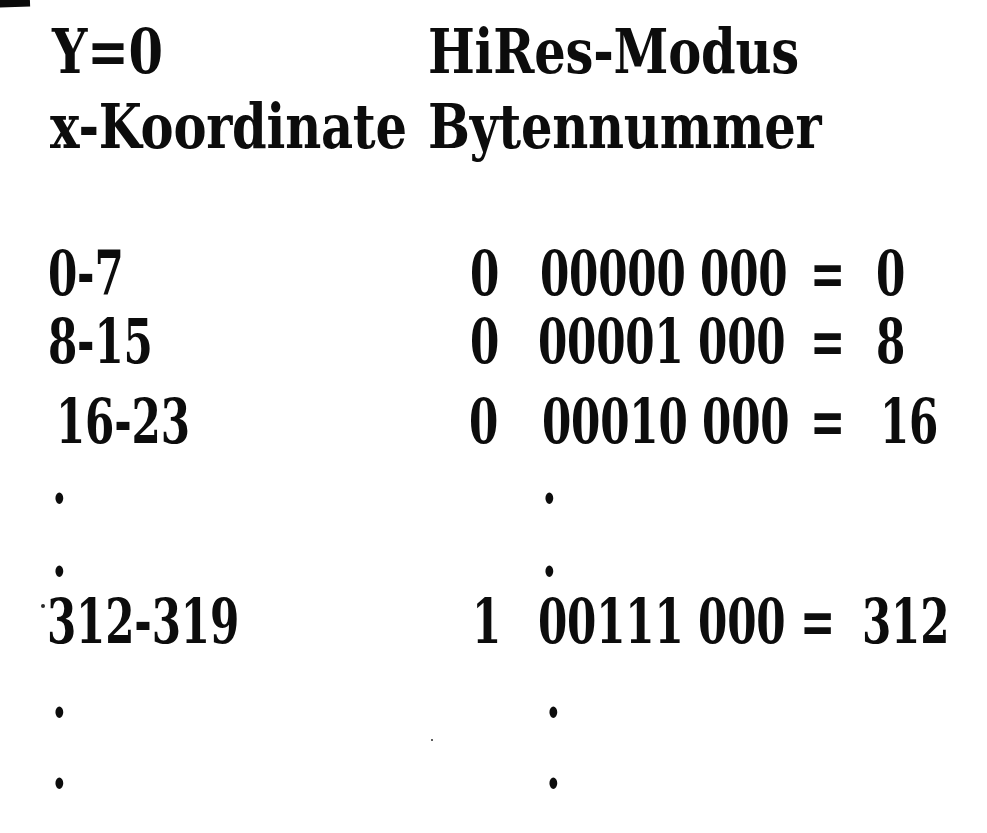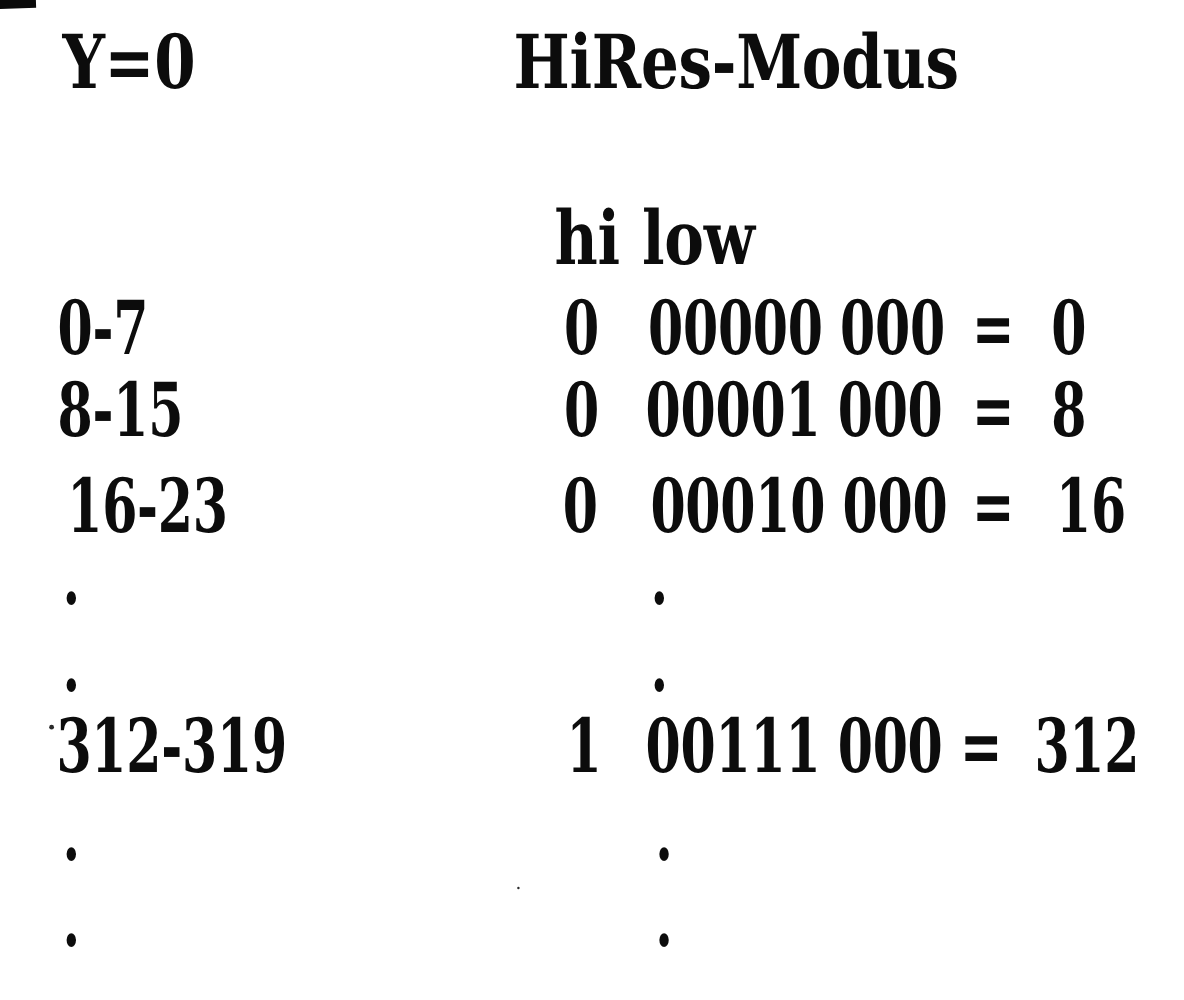--- a/index.html
+++ b/index.html
@@ -58,25 +58,25 @@
 
   <div class="corner-mark"></div>
   <div class="speck s1"></div>
   <div class="speck s2"></div>
 
   <div class="line" style="top:21px">
     <span class="cell sxw" style="left:52px">Y=0</span>
     <span class="cell sxw" style="left:428px">HiRes-Modus</span>
   </div>
 
+  <div class="line" style="top:96px">
+    <span class="cell sxw" style="left:50px">x-Koordinate</span>
+    <span class="cell sxw" style="left:428px">Bytennummer</span>
+  </div>
 
-  <div class="line" style="top:168px">
-    <span class="cell sxw" style="left:462px">hi</span>
-    <span class="cell sxw" style="left:535px">low</span>
-  </div>
 
   <div class="line" style="top:243px">
     <span class="cell sxn" style="left:48px">0-7</span>
     <span class="cell sxn" style="left:470px">0</span>
     <span class="cell sxn" style="left:540px">00000 000</span>
     <span class="cell sxn" style="left:810px">=</span>
     <span class="cell sxn" style="left:876px">0</span>
   </div>
 
   <div class="line" style="top:311px">

